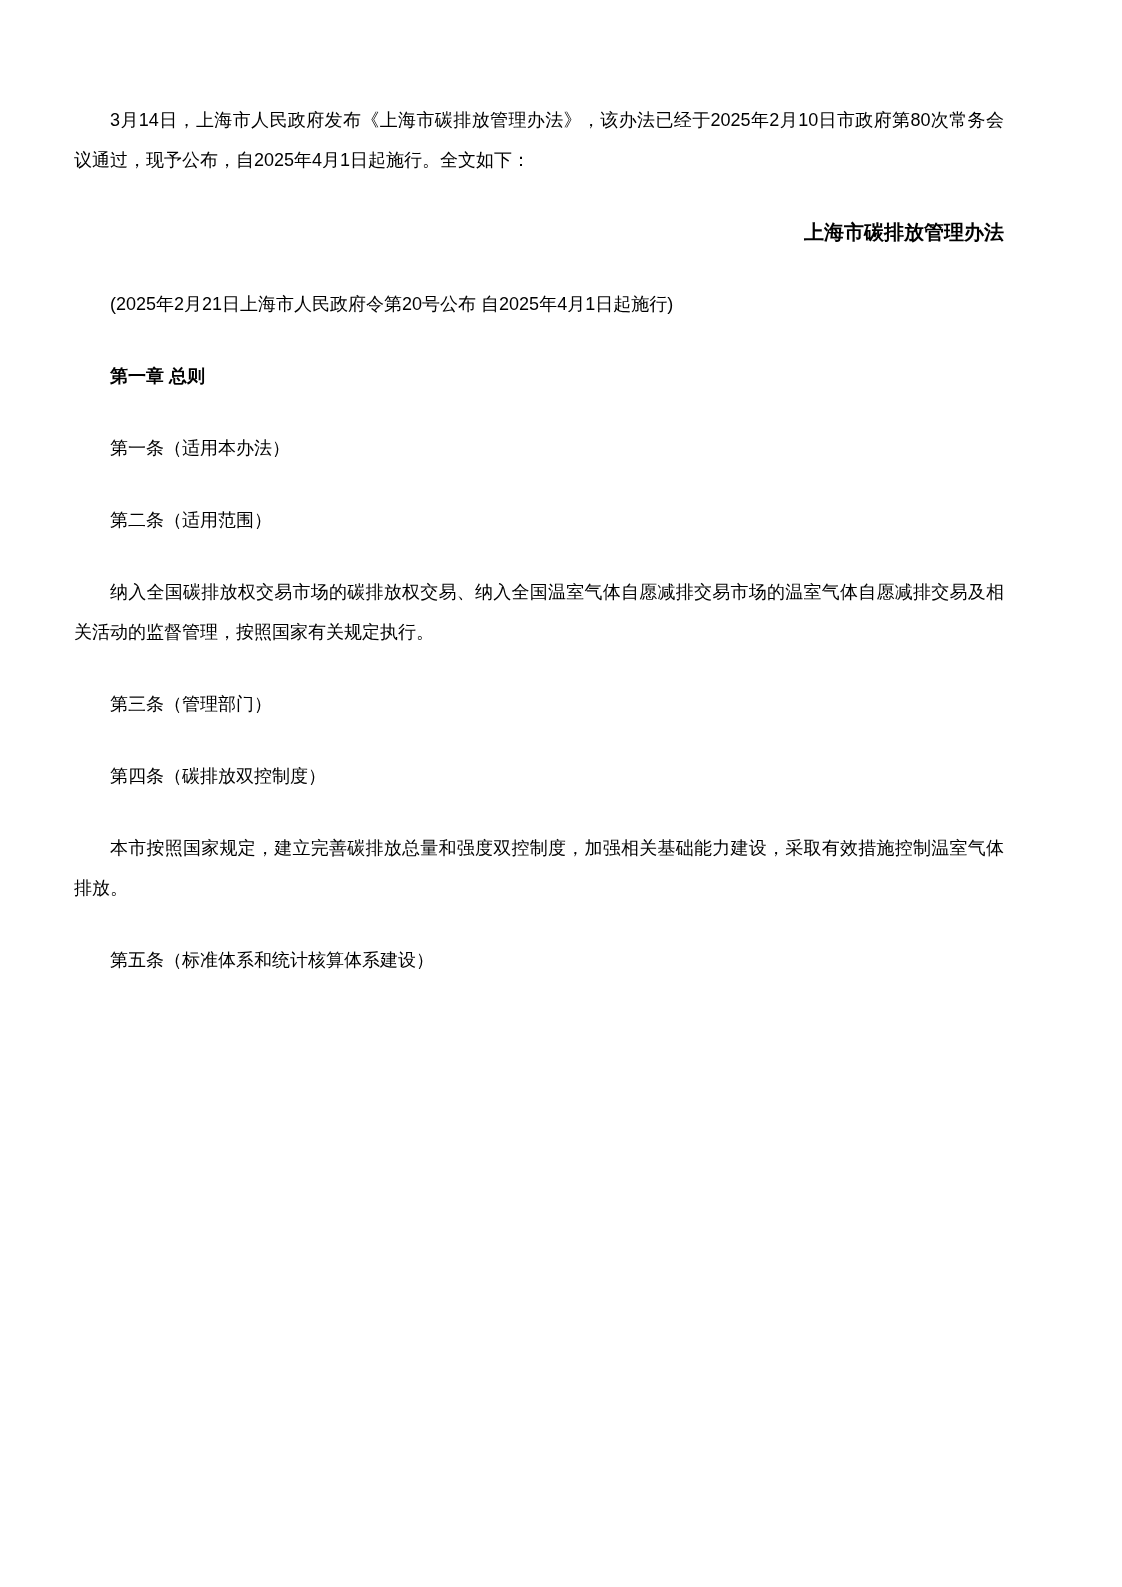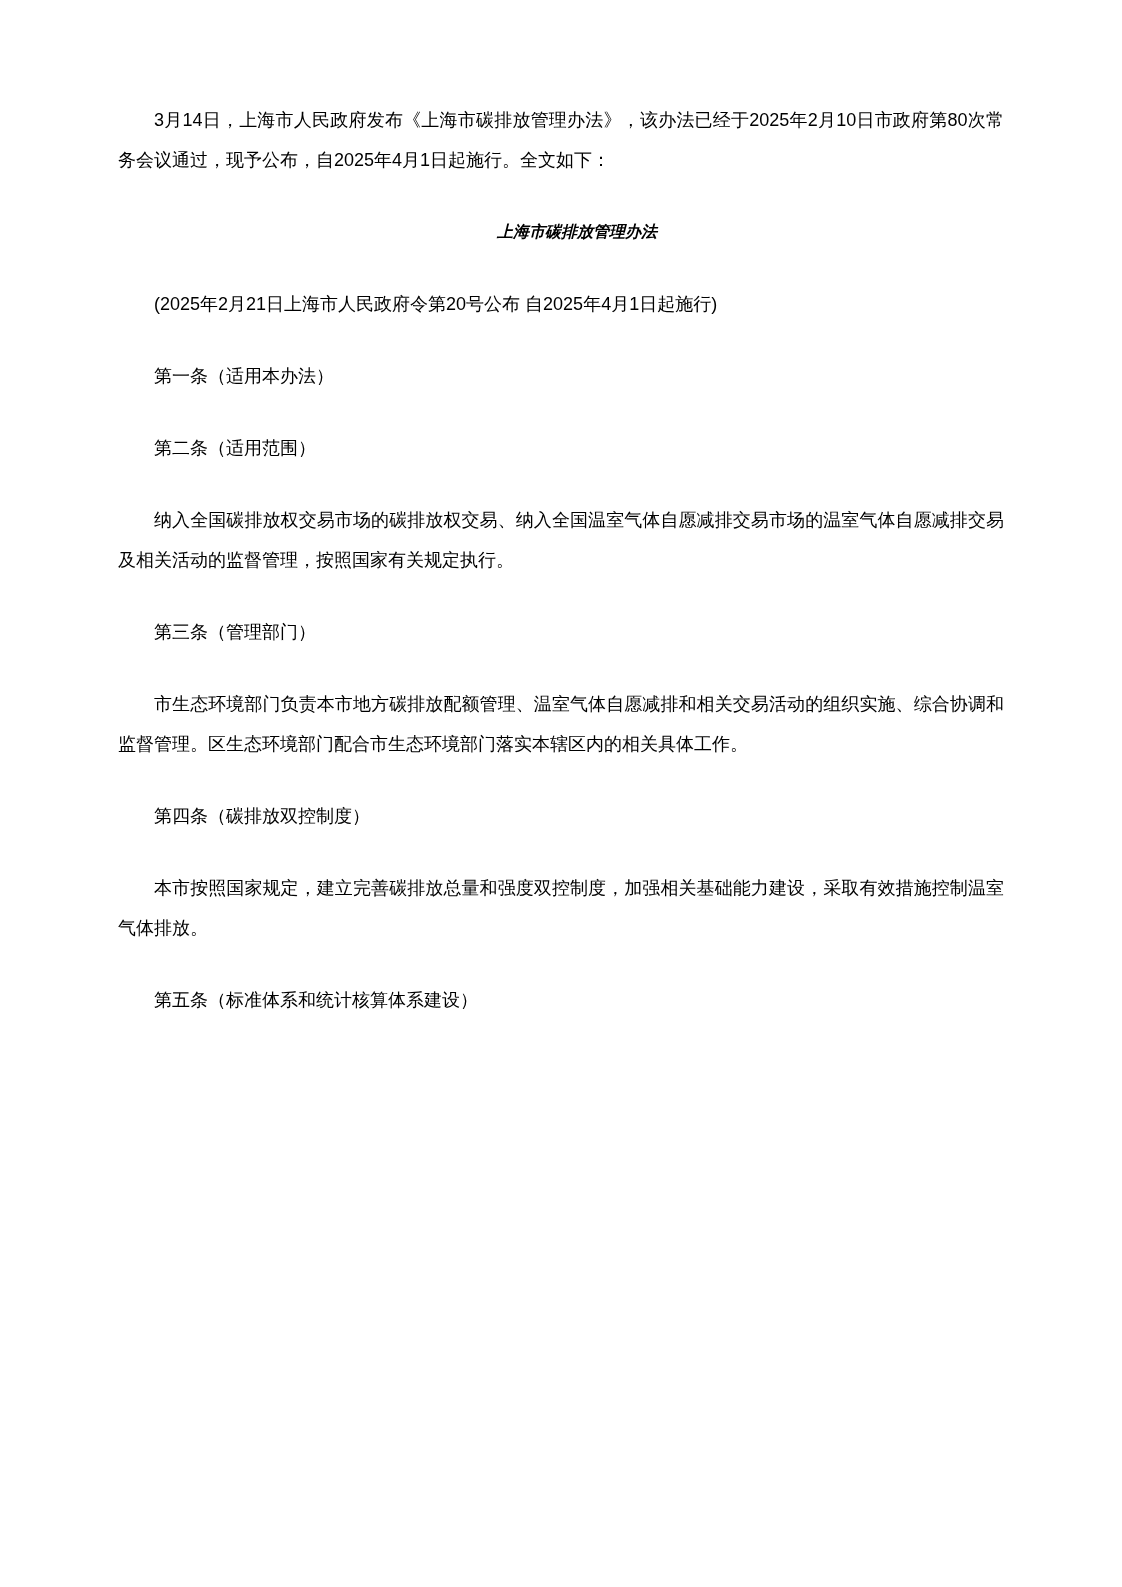--- a/index.html
+++ b/index.html
@@ -11,58 +11,57 @@
     height: 1587px;
     background: #ffffff;
     color: #000000;
     font-family: "Liberation Sans", sans-serif;
     overflow: hidden;
   }
   .page {
     box-sizing: border-box;
     width: 1122px;
     height: 1587px;
-    padding: 100px 118px 0 118px;
+    padding: 100px 118px 0 74px;
   }
   p.para {
     margin: 0 0 32px 0;
     font-size: 18px;
     line-height: 40px;
     text-indent: 2em;
     text-align: justify;
     letter-spacing: 0;
   }
   p.doc-title {
-    text-align: center;
+    text-align: right;
     font-weight: bold;
-    font-size: 16px;
-    font-style: italic;
+    font-size: 20px;
   }
   p.chapter-heading {
     font-weight: bold;
   }
 </style>
 </head>
 <body>
 
 <div class="page">
 
   <p class="para">3月14日，上海市人民政府发布《上海市碳排放管理办法》，该办法已经于2025年2月10日市政府第80次常务会议通过，现予公布，自2025年4月1日起施行。全文如下：</p>
 
   <p class="para doc-title">上海市碳排放管理办法</p>
 
   <p class="para">(2025年2月21日上海市人民政府令第20号公布 自2025年4月1日起施行)</p>
 
+  <p class="para chapter-heading">第一章 总则</p>
 
   <p class="para">第一条（适用本办法）</p>
 
   <p class="para">第二条（适用范围）</p>
   <p class="para">纳入全国碳排放权交易市场的碳排放权交易、纳入全国温室气体自愿减排交易市场的温室气体自愿减排交易及相关活动的监督管理，按照国家有关规定执行。</p>
 
   <p class="para">第三条（管理部门）</p>
-  <p class="para">市生态环境部门负责本市地方碳排放配额管理、温室气体自愿减排和相关交易活动的组织实施、综合协调和监督管理。区生态环境部门配合市生态环境部门落实本辖区内的相关具体工作。</p>
 
   <p class="para">第四条（碳排放双控制度）</p>
   <p class="para">本市按照国家规定，建立完善碳排放总量和强度双控制度，加强相关基础能力建设，采取有效措施控制温室气体排放。</p>
 
   <p class="para">第五条（标准体系和统计核算体系建设）</p>
 
 </div>
 
 </body></html>

